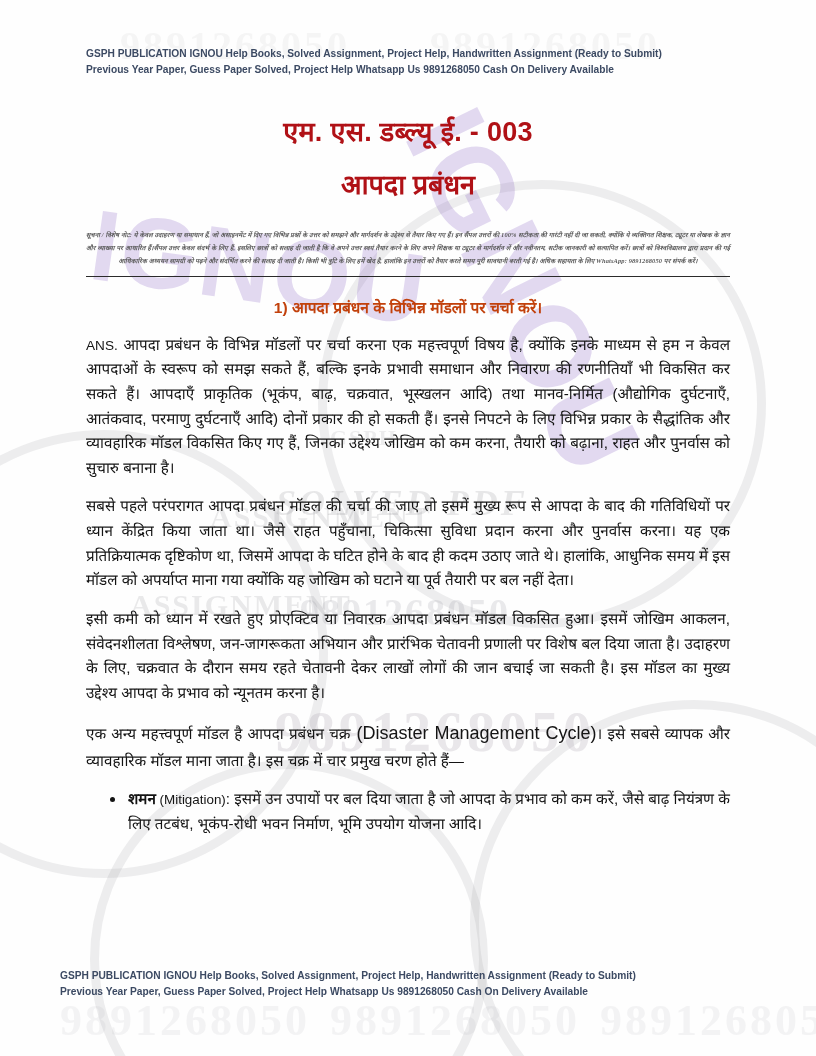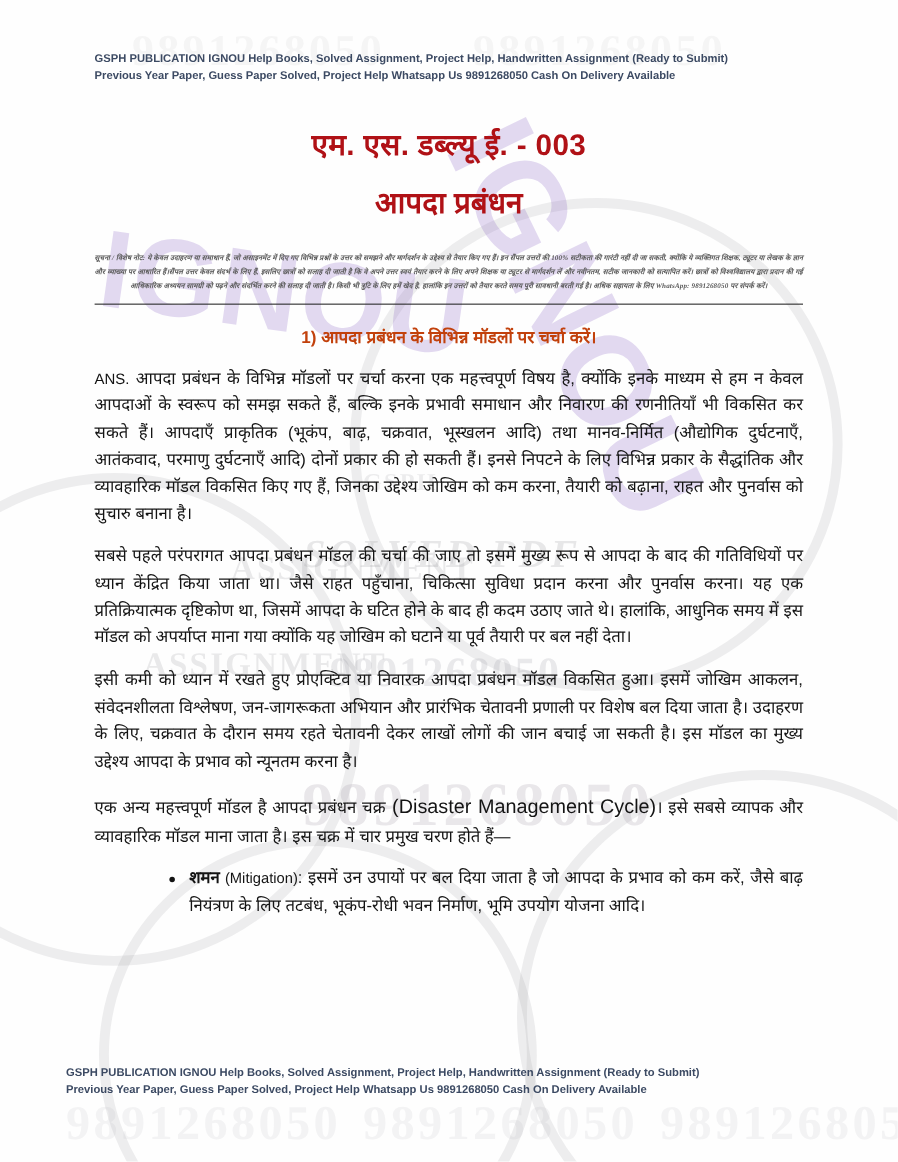--- a/index.html
+++ b/index.html
@@ -195,21 +195,20 @@
     list-style: none;
   }
   ul.bullets li {
     position: relative;
     font-size: 15.2px;
     line-height: 1.62;
     color: #141414;
     text-align: justify;
     font-family: "Liberation Sans", sans-serif;
     margin-bottom: 6px;
-    margin-left: 44px;
   }
   ul.bullets li:before {
     content: "";
     position: absolute;
     left: -18px;
     top: 10px;
     width: 5px;
     height: 5px;
     border-radius: 50%;
     background: #141414;

